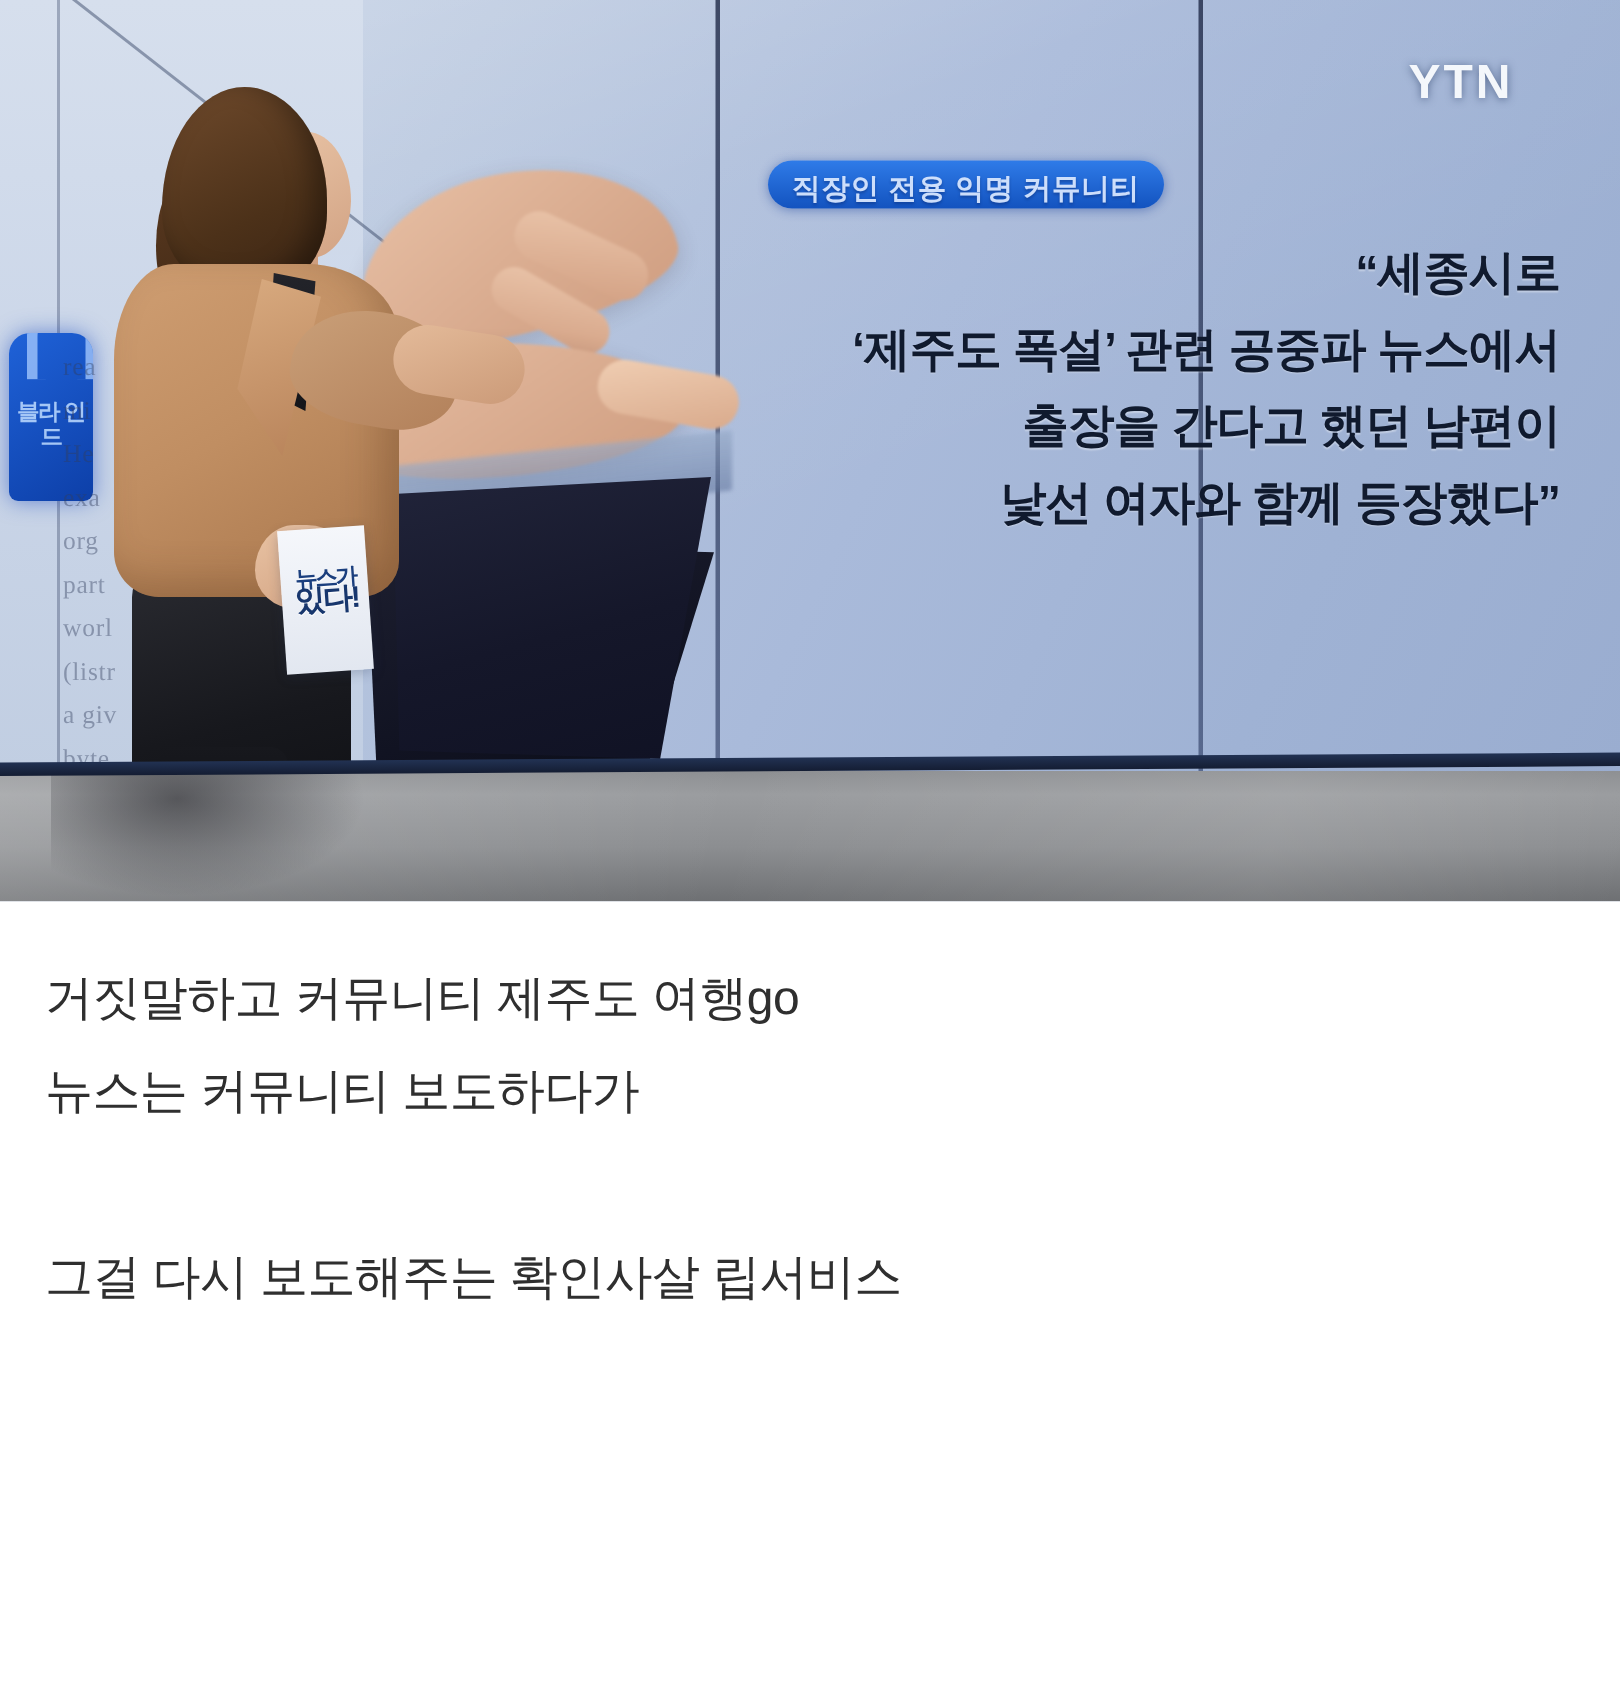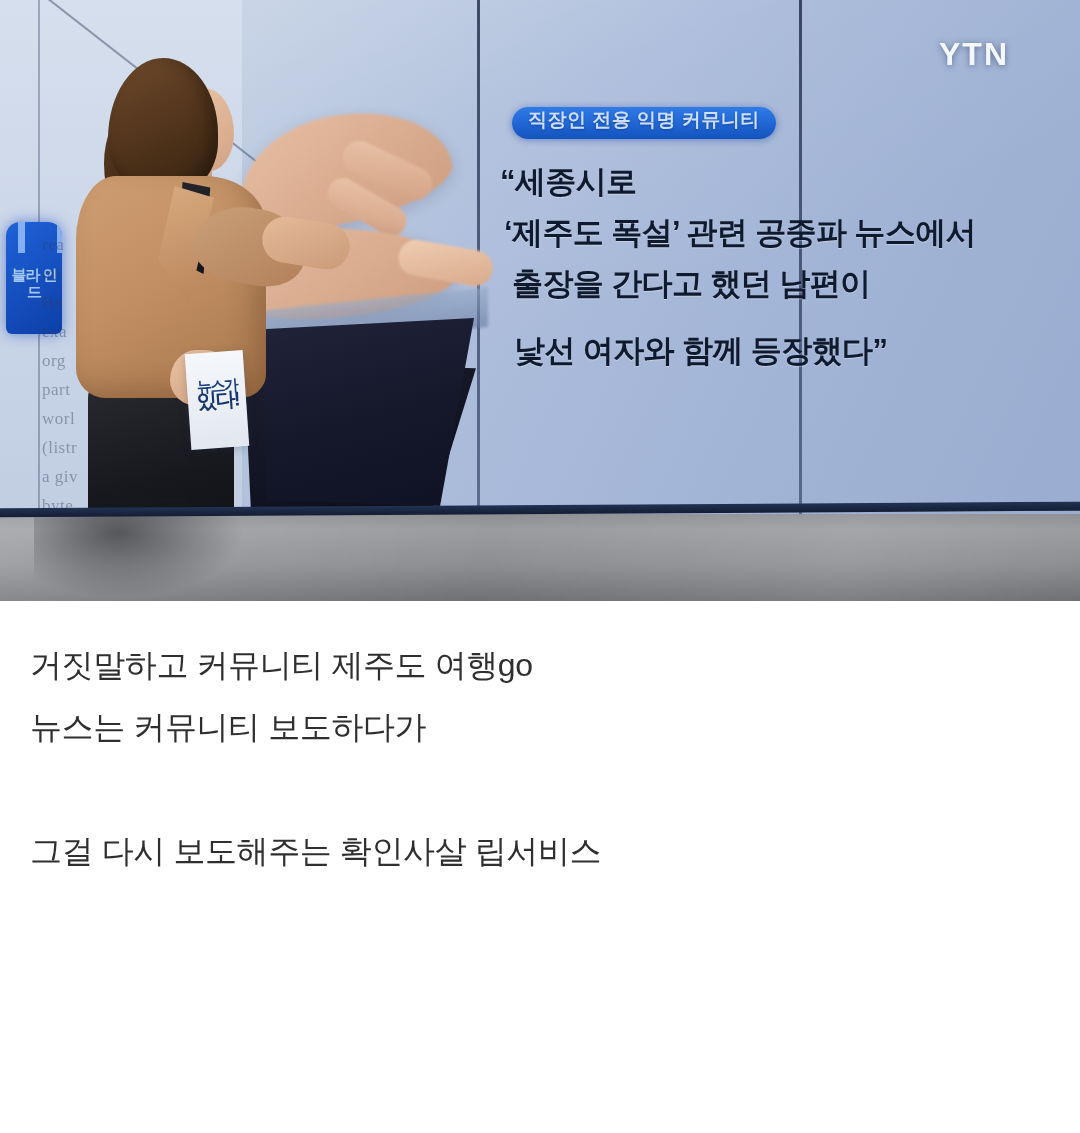--- a/index.html
+++ b/index.html
@@ -211,43 +211,44 @@
   
   .ytn{
     position:absolute;left:939px;top:36px;
     color:#f4f7fb;font-size:32px;font-weight:700;letter-spacing:2px;
     text-shadow:0 1px 6px rgba(30,50,90,.55);
   }
 
   
   .pill{
     position:absolute;left:512px;top:107px;height:32px;
-    padding:0 16px;display:flex;align-items:flex-start;
+    padding:0 16px;display:flex;align-items:flex-end;
     background:linear-gradient(to bottom,#2f7be8,#1353bf);
     border-radius:18px;
     box-shadow:0 1px 7px rgba(15,55,150,.45);
   }
   .pill span{
     color:#dce9ff;font-size:19px;font-weight:700;letter-spacing:.5px;
     opacity:.92;text-shadow:0 1px 2px rgba(10,40,110,.5);
   }
 
   
   .quote{
     position:absolute;left:500px;top:156px;width:540px;
     color:#101a2e;
     font-size:31px;line-height:51px;font-weight:700;
     letter-spacing:-.6px;
     text-shadow:0 1px 1px rgba(255,255,255,.35);
+    text-align:right;
   }
   .quote .ln{white-space:nowrap;}
   .quote .ln.l1{padding-left:0;}
   .quote .ln.l2{padding-left:12px;}
   .quote .ln.l3{padding-left:4px;}
-  .quote .ln.l4{padding-left:14px;margin-top:16px;}
+  .quote .ln.l4{padding-left:14px;}
 
   
   .caption{
     position:absolute;left:0;top:601px;width:1080px;height:532px;
     background:#ffffff;
   }
   .cap-body{
     position:absolute;left:30px;top:33px;width:1010px;
     color:#2f2f2f;
     font-size:32px;line-height:62px;

